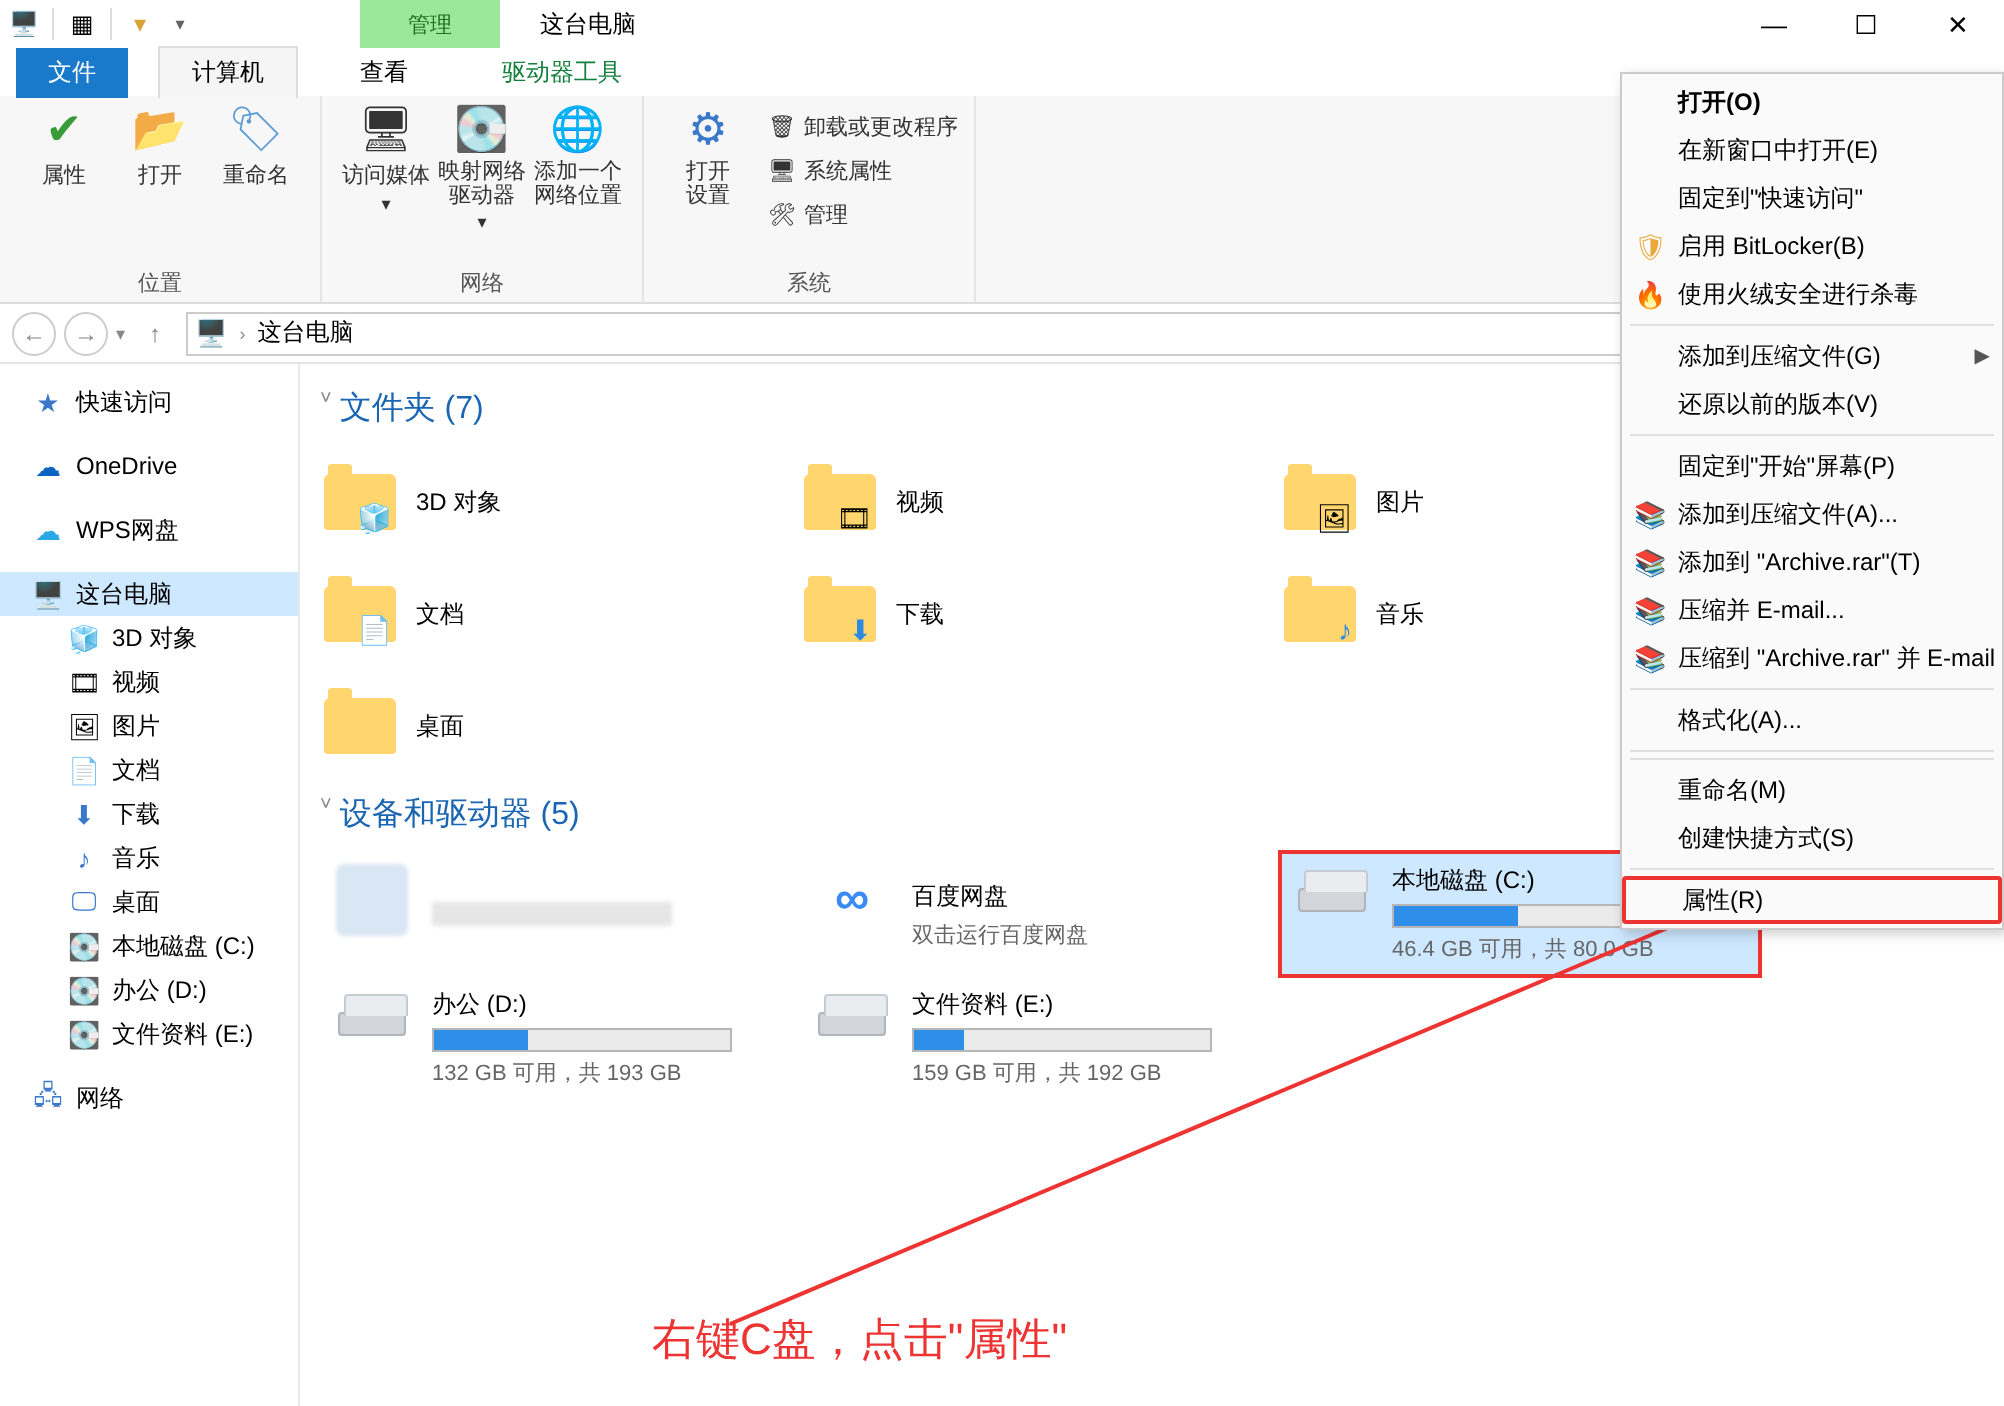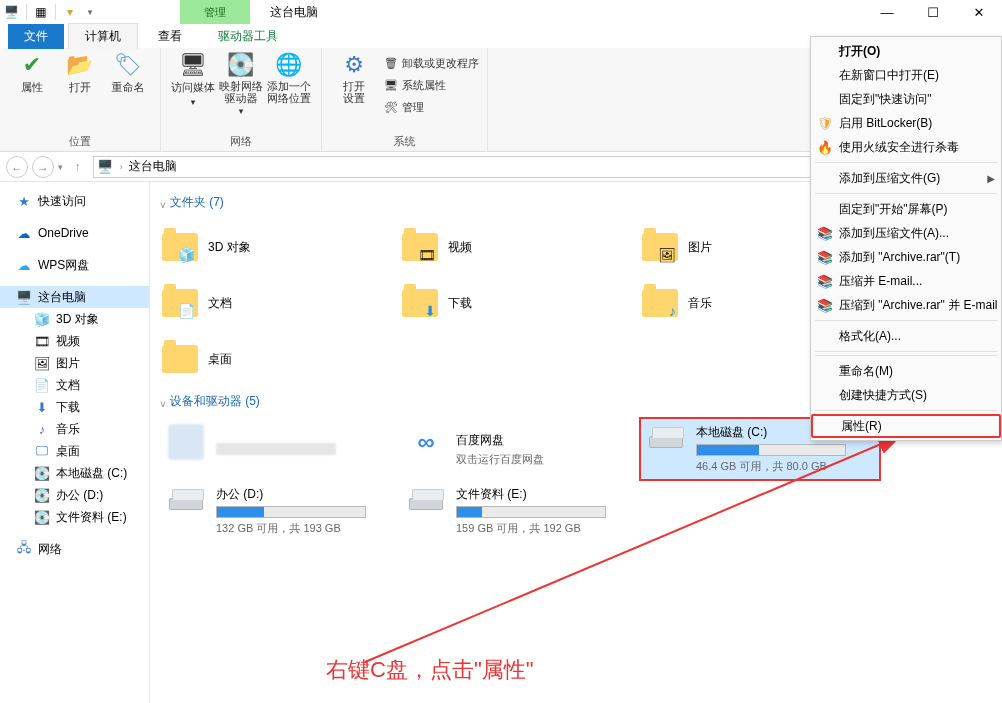--- a/index.html
+++ b/index.html
@@ -9,21 +9,21 @@
   .titlebar { height: 24px; display: flex; align-items: center; padding-left: 4px; position: relative; }
   .qat { display: flex; gap: 4px; align-items: center; }
   .qat-ico { width: 16px; height: 16px; display: inline-flex; align-items: center; justify-content: center; font-size: 12px; }
   .qat-sep { width: 1px; height: 16px; background: #ddd; margin: 0 2px; }
   .title-manage { position: absolute; left: 180px; top: 0; width: 70px; height: 24px; background:#9be89b; color:#207020; display:flex; align-items:center; justify-content:center; font-size:11px;}
   .title-text { position:absolute; left:270px; top:4px; font-size:12px; color:#000;}
   .winbtns { position: absolute; right: 0; top: 0; display: flex; }
   .winbtn { width: 46px; height: 24px; display: flex; align-items: center; justify-content: center; font-size: 13px; }
 
   
-  .tabs { height: 24px; display: flex; align-items: center; padding-left: 8px; gap: 4px; }
+  .tabs { height: 24px; display: flex; align-items: center; padding-left: 8px; gap: 15px; }
   .tab { padding: 4px 16px; font-size: 12px; }
   .tab.file { background: #1979ca; color: #fff; }
   .tab.active { background: #f5f5f5; border:1px solid #ddd; border-bottom:none;}
   .tab.drive { color:#15803d; }
 
   
   .ribbon { height: 104px; border-bottom: 1px solid #ddd; display: flex; background:#f7f7f7; }
   .rgroup { border-right: 1px solid #e5e5e5; display: flex; flex-direction: column; align-items:center; padding:4px 8px 2px; }
   .rgroup-label { font-size: 11px; color: #555; margin-top:auto; padding-top:2px;}
   .rbig { display:flex; flex-direction:column; align-items:center; width:48px; font-size:11px; color:#333; gap:2px;}
@@ -41,21 +41,21 @@
 
   
   .body { display:flex; height:calc(100% - 24px - 24px - 104px - 30px); }
   .sidebar { width:150px; border-right:1px solid #e8e8e8; padding-top:8px;}
   .tree-item { display:flex; align-items:center; gap:6px; height:22px; padding-left:16px; font-size:12px;}
   .tree-item.child { padding-left:34px;}
   .tree-item.sel { background:#cde8ff;}
   .tree-ico { width:16px; text-align:center; font-size:13px;}
 
   .content { flex:1; padding:8px 10px; position:relative; overflow:hidden;}
-  .section-hdr { color:#1a66b3; font-size:12px; margin:4px 0 8px; display:flex; align-items:flex-end; gap:4px;}
+  .section-hdr { color:#1a66b3; font-size:16px; margin:4px 0 8px; display:flex; align-items:flex-start; gap:4px;}
   .section-hdr::before { content:"˅"; font-size:10px; color:#888;}
   .folder-grid { display:flex; flex-wrap:wrap; }
   .folder-item { width:240px; height:56px; display:flex; align-items:center; gap:8px;}
   .folder-ico { width:40px; height:40px; display:flex; align-items:center; justify-content:center; font-size:28px; position:relative;}
   .folder-base { width:36px; height:28px; background:#ffd66e; border-radius:3px 3px 2px 2px; position:relative;}
   .folder-base::before { content:""; position:absolute; top:-5px; left:2px; width:12px; height:6px; background:#ffd66e; border-radius:2px 2px 0 0;}
   .folder-overlay { position:absolute; bottom:4px; right:4px; font-size:14px;}
   .folder-name { font-size:12px;}
   .drive-grid { display:flex; flex-wrap:wrap; gap:0;}
   .drive-item { width:240px; height:62px; display:flex; gap:10px; padding:4px 6px;}
@@ -387,20 +387,21 @@
     </div>
   <div class="ctx-item">
       <span class="ci" style="color:#f07b2e;">🔥</span>
       <span>使用火绒安全进行杀毒</span>
     </div>
   <div class="ctx-sep"></div>
   <div class="ctx-item">
       <span>添加到压缩文件(G)</span>
       <span class="ctx-sub">▶</span>
     </div>
+  <div class="ctx-item">还原以前的版本(V)</div>
   <div class="ctx-sep"></div>
   <div class="ctx-item">固定到"开始"屏幕(P)</div>
   <div class="ctx-item">
       <span class="ci">📚</span>
       <span>添加到压缩文件(A)...</span>
     </div>
   <div class="ctx-item">
       <span class="ci">📚</span>
       <span>添加到 "Archive.rar"(T)</span>
     </div>

